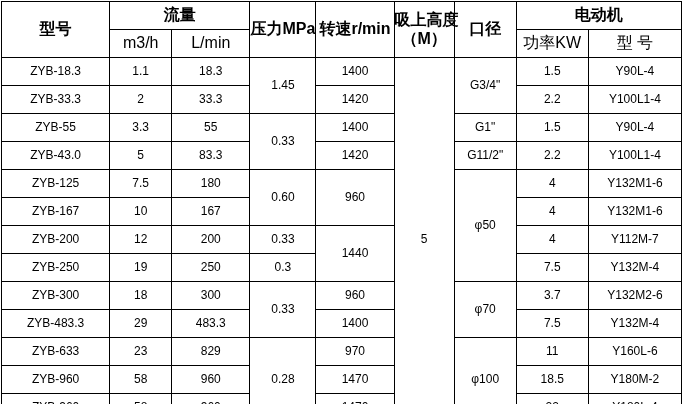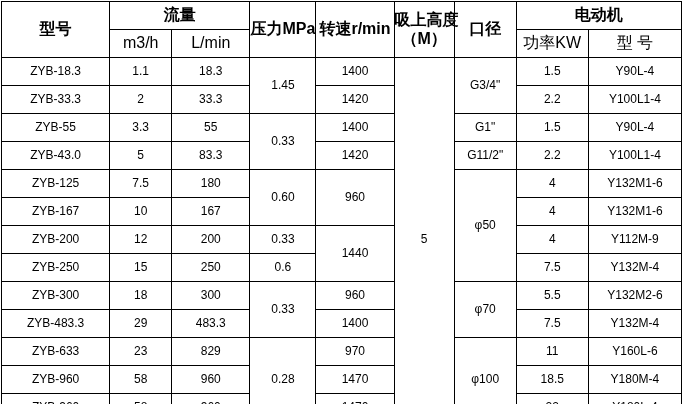--- a/index.html
+++ b/index.html
@@ -138,38 +138,38 @@
         <td>4</td>
         <td>Y132M1-6</td>
       </tr>
       <tr>
         <td>ZYB-200</td>
         <td>12</td>
         <td>200</td>
         <td rowspan="1">0.33</td>
         <td rowspan="2">1440</td>
         <td>4</td>
-        <td>Y112M-9</td>
+        <td>Y112M-7</td>
       </tr>
       <tr>
         <td>ZYB-250</td>
-        <td>15</td>
+        <td>19</td>
         <td>250</td>
-        <td rowspan="1">0.6</td>
+        <td rowspan="1">0.3</td>
         <td>7.5</td>
         <td>Y132M-4</td>
       </tr>
       <tr>
         <td>ZYB-300</td>
         <td>18</td>
         <td>300</td>
         <td rowspan="2">0.33</td>
         <td rowspan="1">960</td>
         <td rowspan="2">φ70</td>
-        <td>5.5</td>
+        <td>3.7</td>
         <td>Y132M2-6</td>
       </tr>
       <tr>
         <td>ZYB-483.3</td>
         <td>29</td>
         <td>483.3</td>
         <td rowspan="1">1400</td>
         <td>7.5</td>
         <td>Y132M-4</td>
       </tr>
@@ -182,21 +182,21 @@
         <td rowspan="3">φ100</td>
         <td>11</td>
         <td>Y160L-6</td>
       </tr>
       <tr>
         <td>ZYB-960</td>
         <td>58</td>
         <td>960</td>
         <td rowspan="1">1470</td>
         <td>18.5</td>
-        <td>Y180M-4</td>
+        <td>Y180M-2</td>
       </tr>
       <tr>
         <td>ZYB-960</td>
         <td>58</td>
         <td>960</td>
         <td rowspan="1">1470</td>
         <td>22</td>
         <td>Y180L-4</td>
       </tr>
     </tbody>

